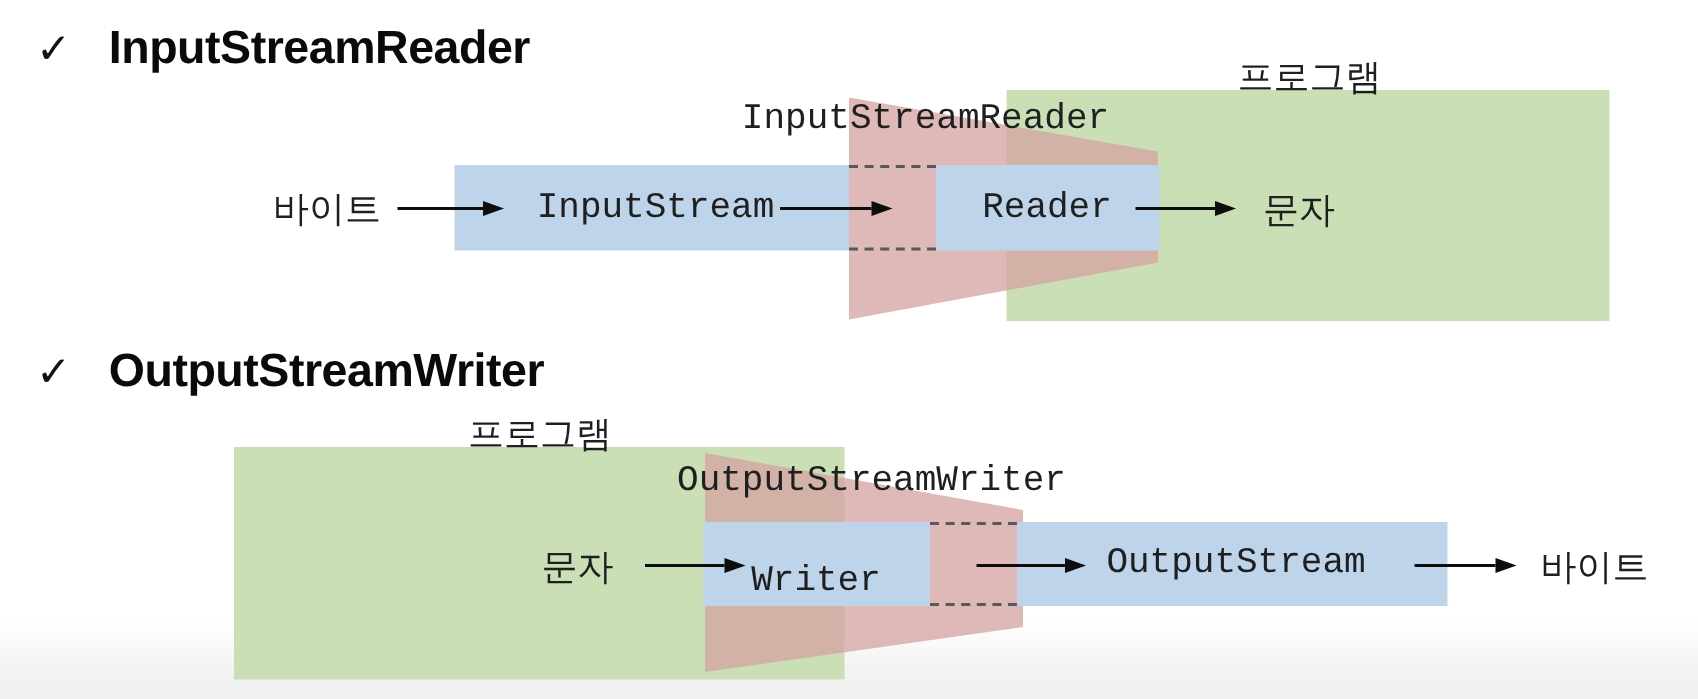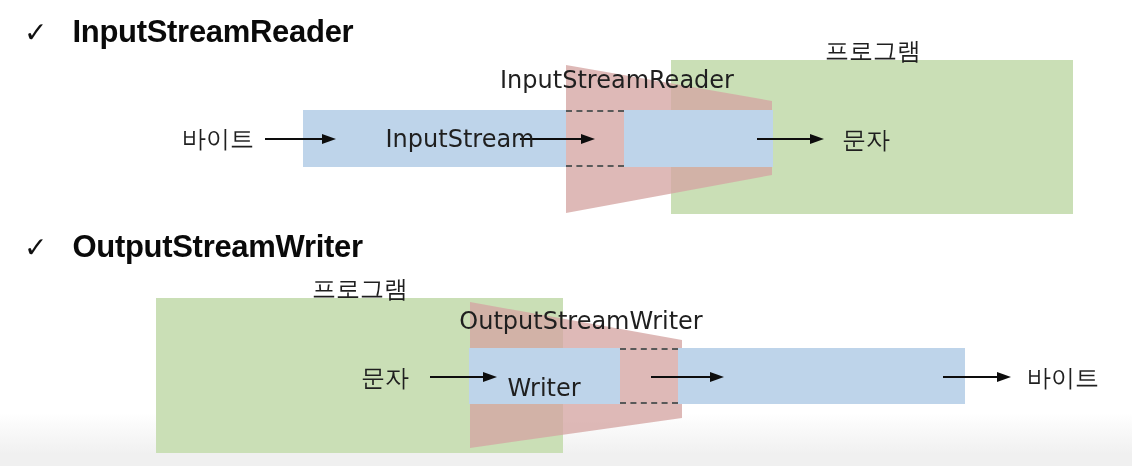--- a/index.html
+++ b/index.html
@@ -22,21 +22,21 @@
     font-size:31px; letter-spacing:-0.3px; color:#0a0a0a;}
 
   .program-box{position:absolute; background:var(--green); z-index:1;}
   .funnel{position:absolute; z-index:2;}
   .funnel polygon{fill:var(--pink);}
   .stream-box{position:absolute; background:var(--blue); z-index:3;}
   .stream-gap{position:absolute; z-index:3; box-sizing:border-box;
     border-top:2px dashed var(--dash); border-bottom:2px dashed var(--dash);}
 
   .lbl{position:absolute; z-index:5; transform:translate(-50%,-50%);
-    font-size:24px; white-space:nowrap; color:#1f1f1f;}
+    font-size:24px; white-space:nowrap; color:#1f1f1f;font-family:Liberation Mono, monospace;}
 
   .arrow{position:absolute; z-index:4; height:13px; display:flex; align-items:center;}
   .arrow .shaft{flex:1; height:2.5px; background:#0d0d0d;}
   .arrow .head{width:0; height:0; border-left:14px solid #0d0d0d;
     border-top:5.5px solid transparent; border-bottom:5.5px solid transparent;}
 </style>
 </head>
 <body>
 
 <div class="page">
@@ -52,21 +52,22 @@
   <svg class="funnel" style="left:566px; top:65px;" width="206" height="148" viewBox="0 0 206 148">
     <polygon points="0,0 206,36 206,110 0,148"></polygon>
   </svg>
   <span class="lbl" style="left:617px; top:80px;">InputStreamReader</span>
 
   <div class="stream-box" style="left:303px; top:110px; width:263px; height:57px;"></div>
   <div class="stream-gap" style="left:566px; top:110px; width:58px; height:57px;"></div>
   <div class="stream-box" style="left:624px; top:110px; width:149px; height:57px;"></div>
 
   <span class="lbl" style="left:218px; top:139px;">바이트</span>
-  <span class="lbl" style="left:437px; top:139px;margin-left:23px;">InputStream</span>
+  <span class="lbl" style="left:437px; top:139px;">InputStream</span>
+  <span class="lbl" style="left:698px; top:139px;">Reader</span>
   <span class="lbl" style="left:866px; top:140px;">문자</span>
 
   <div class="arrow" style="left:265px; top:132.5px; width:71px;">
     <span class="shaft"></span>
       <span class="head"></span>
     </div>
   <div class="arrow" style="left:520px; top:132.5px; width:75px;">
     <span class="shaft"></span>
       <span class="head"></span>
     </div>
@@ -87,20 +88,21 @@
     <polygon points="0,0 212,38 212,116 0,146"></polygon>
   </svg>
   <span class="lbl" style="left:581px; top:321px;">OutputStreamWriter</span>
 
   <div class="stream-box" style="left:469px; top:348px; width:151px; height:56px;"></div>
   <div class="stream-gap" style="left:620px; top:348px; width:58px; height:56px;"></div>
   <div class="stream-box" style="left:678px; top:348px; width:287px; height:56px;"></div>
 
   <span class="lbl" style="left:385px; top:378px;">문자</span>
   <span class="lbl" style="left:544px; top:388px;">Writer</span>
+  <span class="lbl" style="left:824px; top:376px;">OutputStream</span>
   <span class="lbl" style="left:1063px; top:378px;">바이트</span>
 
   <div class="arrow" style="left:430px; top:370.5px; width:67px;">
     <span class="shaft"></span>
       <span class="head"></span>
     </div>
   <div class="arrow" style="left:651px; top:370.5px; width:73px;">
     <span class="shaft"></span>
       <span class="head"></span>
     </div>

